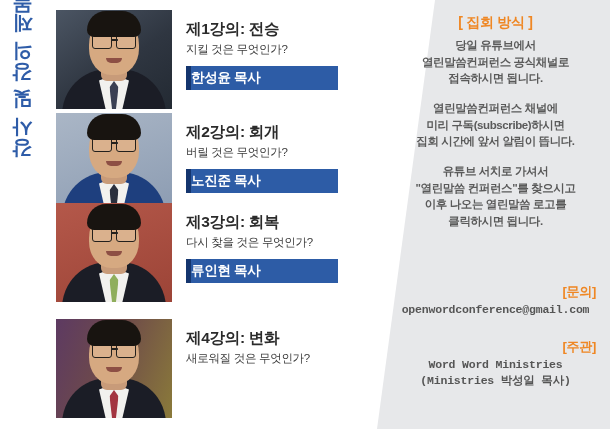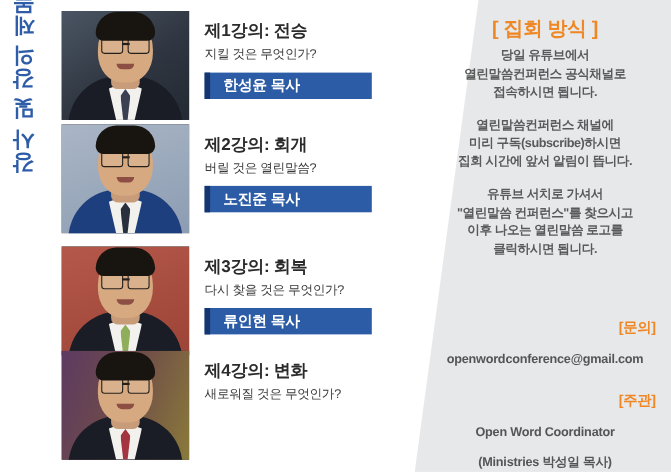--- a/index.html
+++ b/index.html
@@ -63,21 +63,21 @@
   .row {
     position: absolute;
     left: 56px;
     width: 340px;
     height: 101px;
     display: flex;
     align-items: flex-start;
   }
   .row-1 { top: 10px; }
   .row-2 { top: 113px; }
-  .row-3 { top: 224px; }
+  .row-3 { top: 203px; }
   .row-4 { top: 319px; }
 
   
   .photo {
     position: relative;
     width: 116px;
     height: 99px;
     overflow: hidden;
     flex: 0 0 auto;
     background: #444;
@@ -217,38 +217,38 @@
     border-left: 5px solid #14356e;
     display: flex;
     align-items: center;
     box-sizing: border-box;
   }
   .name-badge span {
     color: #ffffff;
     font-size: 13.5px;
     font-weight: bold;
     letter-spacing: -0.3px;
-    padding-left: 12px;
+    padding-left: 0;
   }
 
   
   .rp-content {
     position: absolute;
     top: 0;
     right: 0;
     width: 215px;
     height: 429px;
     padding: 14px 14px 0 0;
     box-sizing: border-box;
     text-align: center;
     color: #4a4a4a;
   }
   .rp-heading {
     color: #ef8724;
-    font-size: 18px;
+    font-size: 14px;
     font-weight: bold;
     letter-spacing: -0.3px;
     margin-bottom: 5px;
   }
   .rp-para {
     font-size: 11.5px;
     line-height: 1.45;
     color: #5a5a5a;
     letter-spacing: -0.4px;
     margin-bottom: 13px;
@@ -259,22 +259,23 @@
     color: #ef8724;
     font-size: 13px;
     font-weight: bold;
     letter-spacing: -0.3px;
     text-align: right;
   }
   .rp-contact-val {
     font-size: 11.5px;
     color: #555;
     letter-spacing: -0.2px;
-    margin-top: 14px;
-    font-weight: bold;
+    margin-top: 2px;
+    font-weight: bold;
+    font-family: Liberation Mono, monospace;
   }
 </style>
 </head>
 <body>
 
 <div class="poster">
 
   <div class="right-panel"></div>
 
   <div class="vtitle-wrap">
@@ -319,21 +320,21 @@
         <div class="mouth"></div>
         <div class="glasses">
             <i class="l"></i>
             <b></b>
             <i class="r"></i>
           </div>
         <div class="hair"></div>
       </div>
       <div class="info">
         <div class="lecture-title">제2강의: 회개</div>
-        <div class="lecture-sub">버릴 것은 열린말씀?</div>
+        <div class="lecture-sub">버릴 것은 무엇인가?</div>
         <div class="name-badge">
           <span>노진준 목사</span>
         </div>
       </div>
     </div>
 
     <div class="row row-3">
       <div class="photo p3">
         <div class="bg"></div>
         <div class="suit"></div>
@@ -396,17 +397,17 @@
 클릭하시면 됩니다.</div>
 
     <div class="rp-spacer-lg"></div>
 
     <div class="rp-contact-head">[문의]</div>
     <div class="rp-contact-val">openwordconference@gmail.com</div>
 
     <div style="height:22px"></div>
 
     <div class="rp-contact-head">[주관]</div>
-    <div class="rp-contact-val">Open Word Coordinator</div>
+    <div class="rp-contact-val">Word Word Ministries</div>
     <div class="rp-contact-val">(Ministries 박성일 목사)</div>
   </div>
 
 </div>
 
 </body></html>

